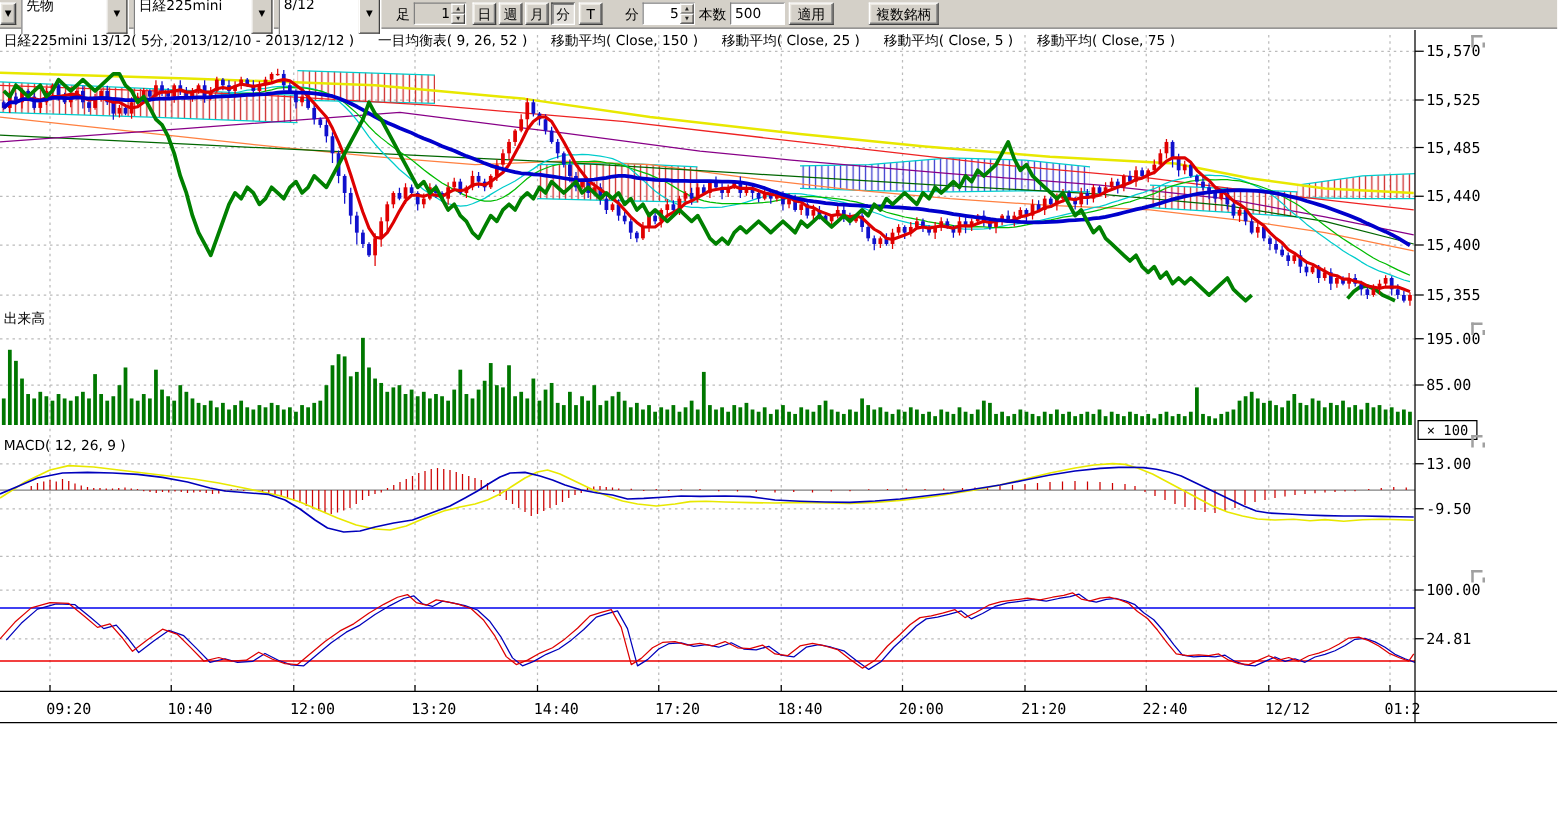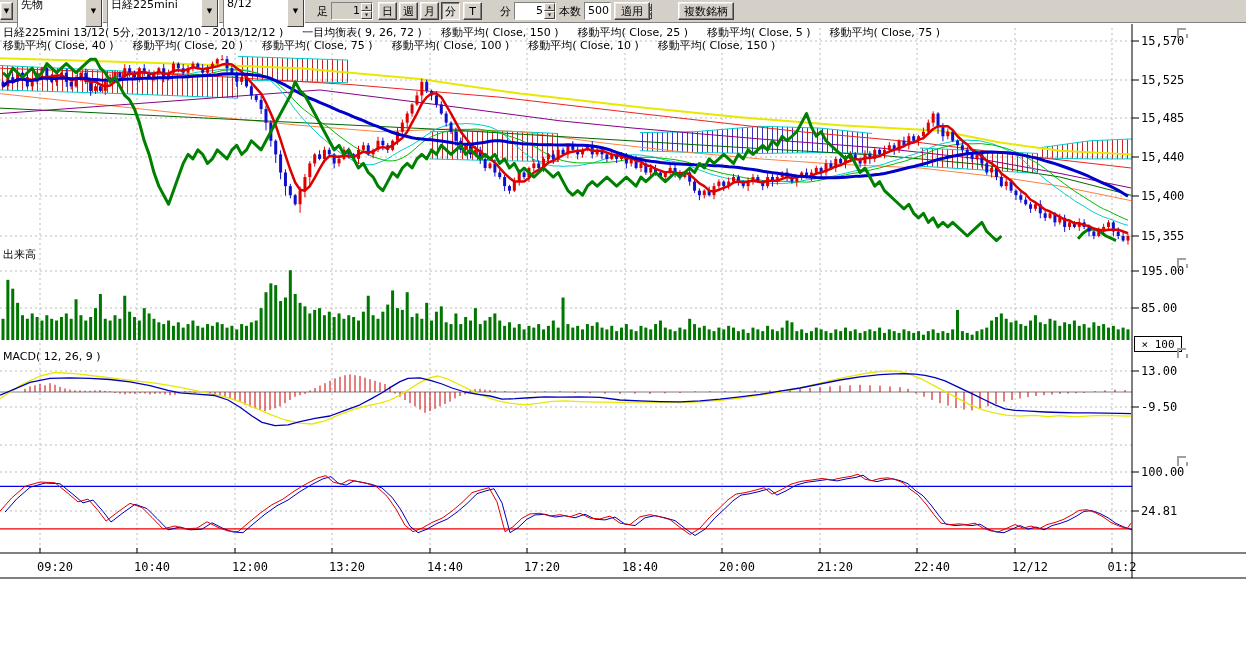--- a/index.html
+++ b/index.html
@@ -92,21 +92,21 @@
     </div>
     <span class="tb-label" style="margin-left:14px;">分</span>
     <div class="spin" style="width:42px;">
       <span class="num" style="flex:1">5</span>
       <span class="updown">
           <span>▲</span>
           <span>▼</span>
         </span>
     </div>
     <span class="tb-label">本数</span>
-    <div class="spin" style="width:27px;gap:37px;">
+    <div class="spin" style="width:44px;gap:37px;">
       <span class="num" style="flex:1">500</span>
       <span class="updown">
           <span>▲</span>
           <span>▼</span>
         </span>
     </div>
     <div class="win-btn" style="margin-left:3px;width:36px">
         <span>適用</span>
       </div>
     <div class="win-btn" style="margin-left:28px;width:56px">
@@ -1086,24 +1086,21 @@
           <line x1="722" y1="548" x2="722" y2="553" stroke="#000000"></line>
           <line x1="820" y1="548" x2="820" y2="553" stroke="#000000"></line>
           <line x1="917" y1="548" x2="917" y2="553" stroke="#000000"></line>
           <line x1="1015" y1="548" x2="1015" y2="553" stroke="#000000"></line>
           <line x1="1112" y1="548" x2="1112" y2="553" stroke="#000000"></line>
         </g>
       </svg>
     </div>
 
   <div class="hdr" style="top:25px;">
-    <span>日経225mini 13/12( 5分, 2013/12/10 - 2013/12/12 )</span><span>一目均衡表( 9, 26, 72 )</span><span>移動平均( Close, 150 )</span><span>移動平均( Close, 25 )</span><span>移動平均( Close, 5 )</span><span>移動平均( Close, 75 )</span>
-  </div>
-  <div class="hdr" style="top:38px;">
-    <span>移動平均( Close, 40 )</span><span>移動平均( Close, 20 )</span><span>移動平均( Close, 75 )</span><span>移動平均( Close, 100 )</span><span>移動平均( Close, 10 )</span><span>移動平均( Close, 150 )</span>
+    <span>日経225mini 13/12( 5分, 2013/12/10 - 2013/12/12 )</span><span>一目均衡表( 9, 26, 52 )</span><span>移動平均( Close, 150 )</span><span>移動平均( Close, 25 )</span><span>移動平均( Close, 5 )</span><span>移動平均( Close, 75 )</span>
   </div>
 
   <div class="panel-label" style="top:247px;">出来高</div>
   <div class="panel-label" style="top:350px;">MACD( 12, 26, 9 )</div>
 
   <div class="mult-badge">× 100</div>
 
   <div id="text-overlay" style="position:absolute;left:0;top:0;width:1246px;height:654px;pointer-events:none;">
       <div class="axis-label" style="left: 1141px; top: 34px;">15,570</div>
       <div class="axis-label" style="left: 1141px; top: 73px;">15,525</div>

